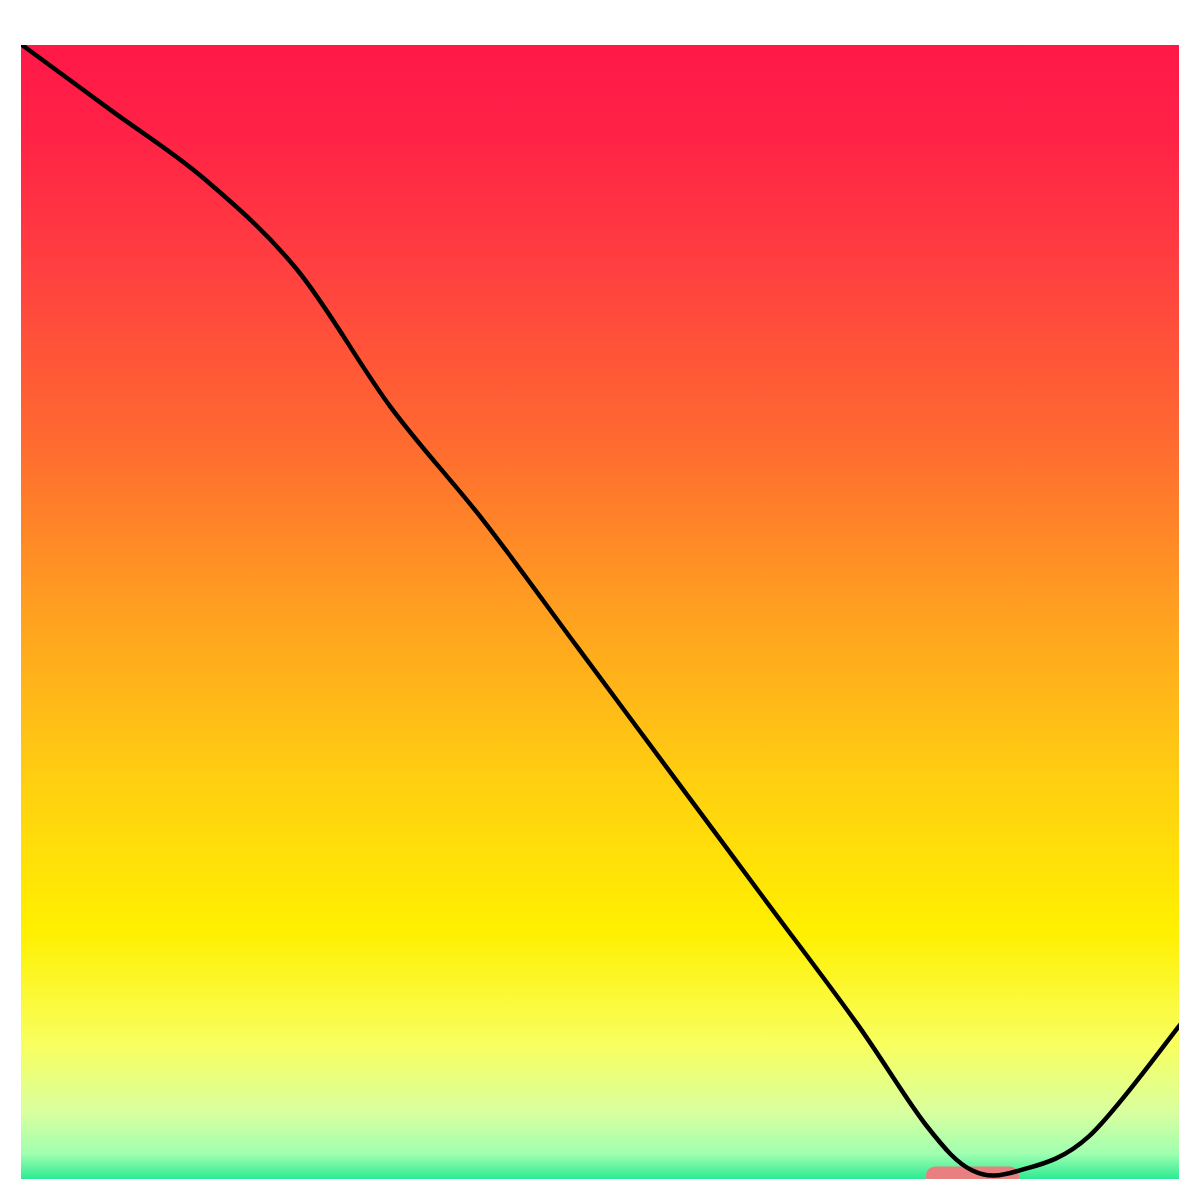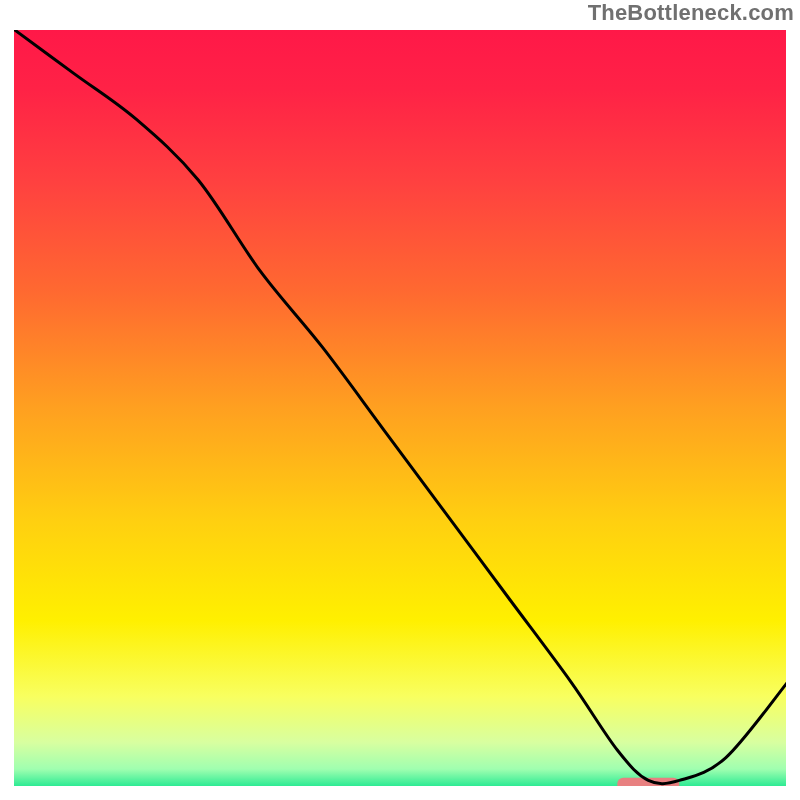--- a/index.html
+++ b/index.html
@@ -33,21 +33,20 @@
     width: 776px;
     height: 760px;
     display: block;
   }
 </style>
 </head>
 <body>
 
 <div class="chart-container">
 
-  <div class="watermark">TheBottleneck.com</div>
 
   <svg class="chart" viewBox="0 0 776 760" preserveAspectRatio="none">
     <defs>
       <linearGradient id="bg-grad" x1="0" y1="0" x2="0" y2="1">
           <stop offset="0.00%" stop-color="#ff1848"></stop>
           <stop offset="8.00%" stop-color="#ff2246"></stop>
           <stop offset="20.00%" stop-color="#ff4040"></stop>
           <stop offset="35.00%" stop-color="#ff6a30"></stop>
           <stop offset="50.00%" stop-color="#ffa020"></stop>
           <stop offset="65.00%" stop-color="#ffd010"></stop>

